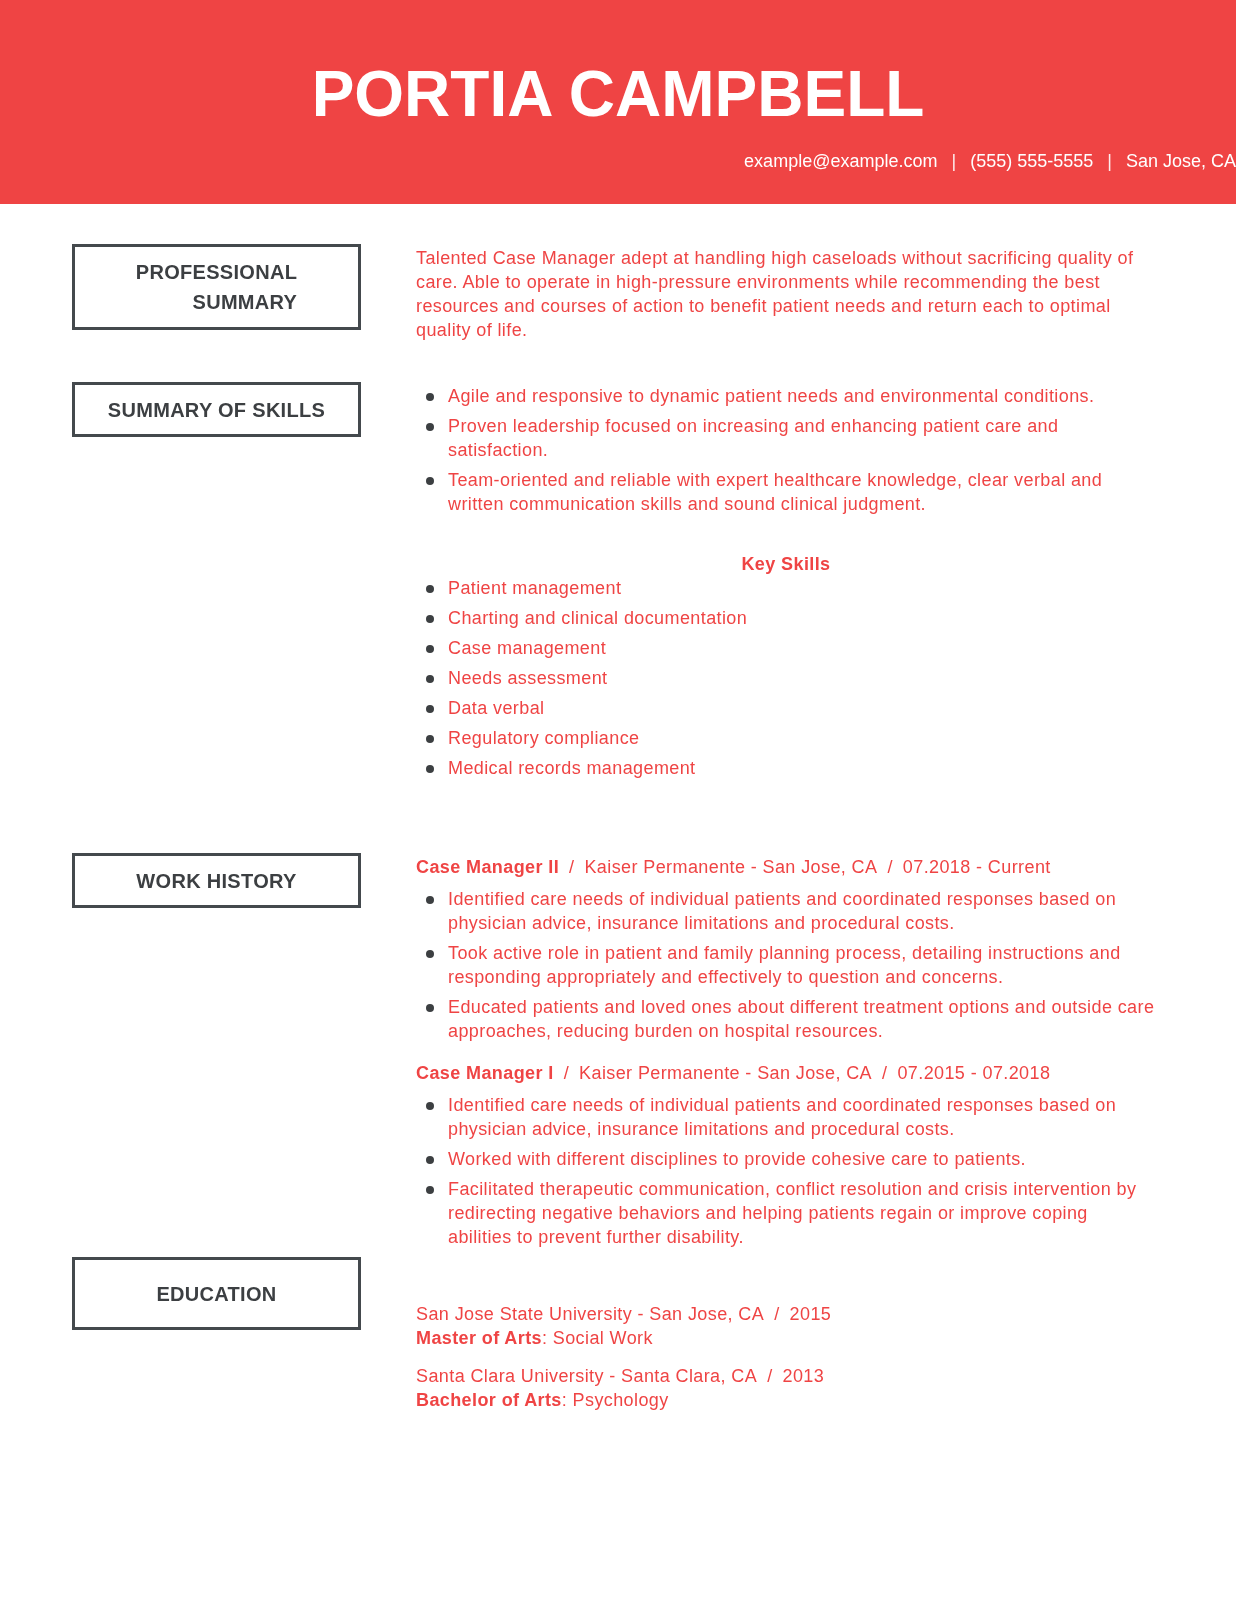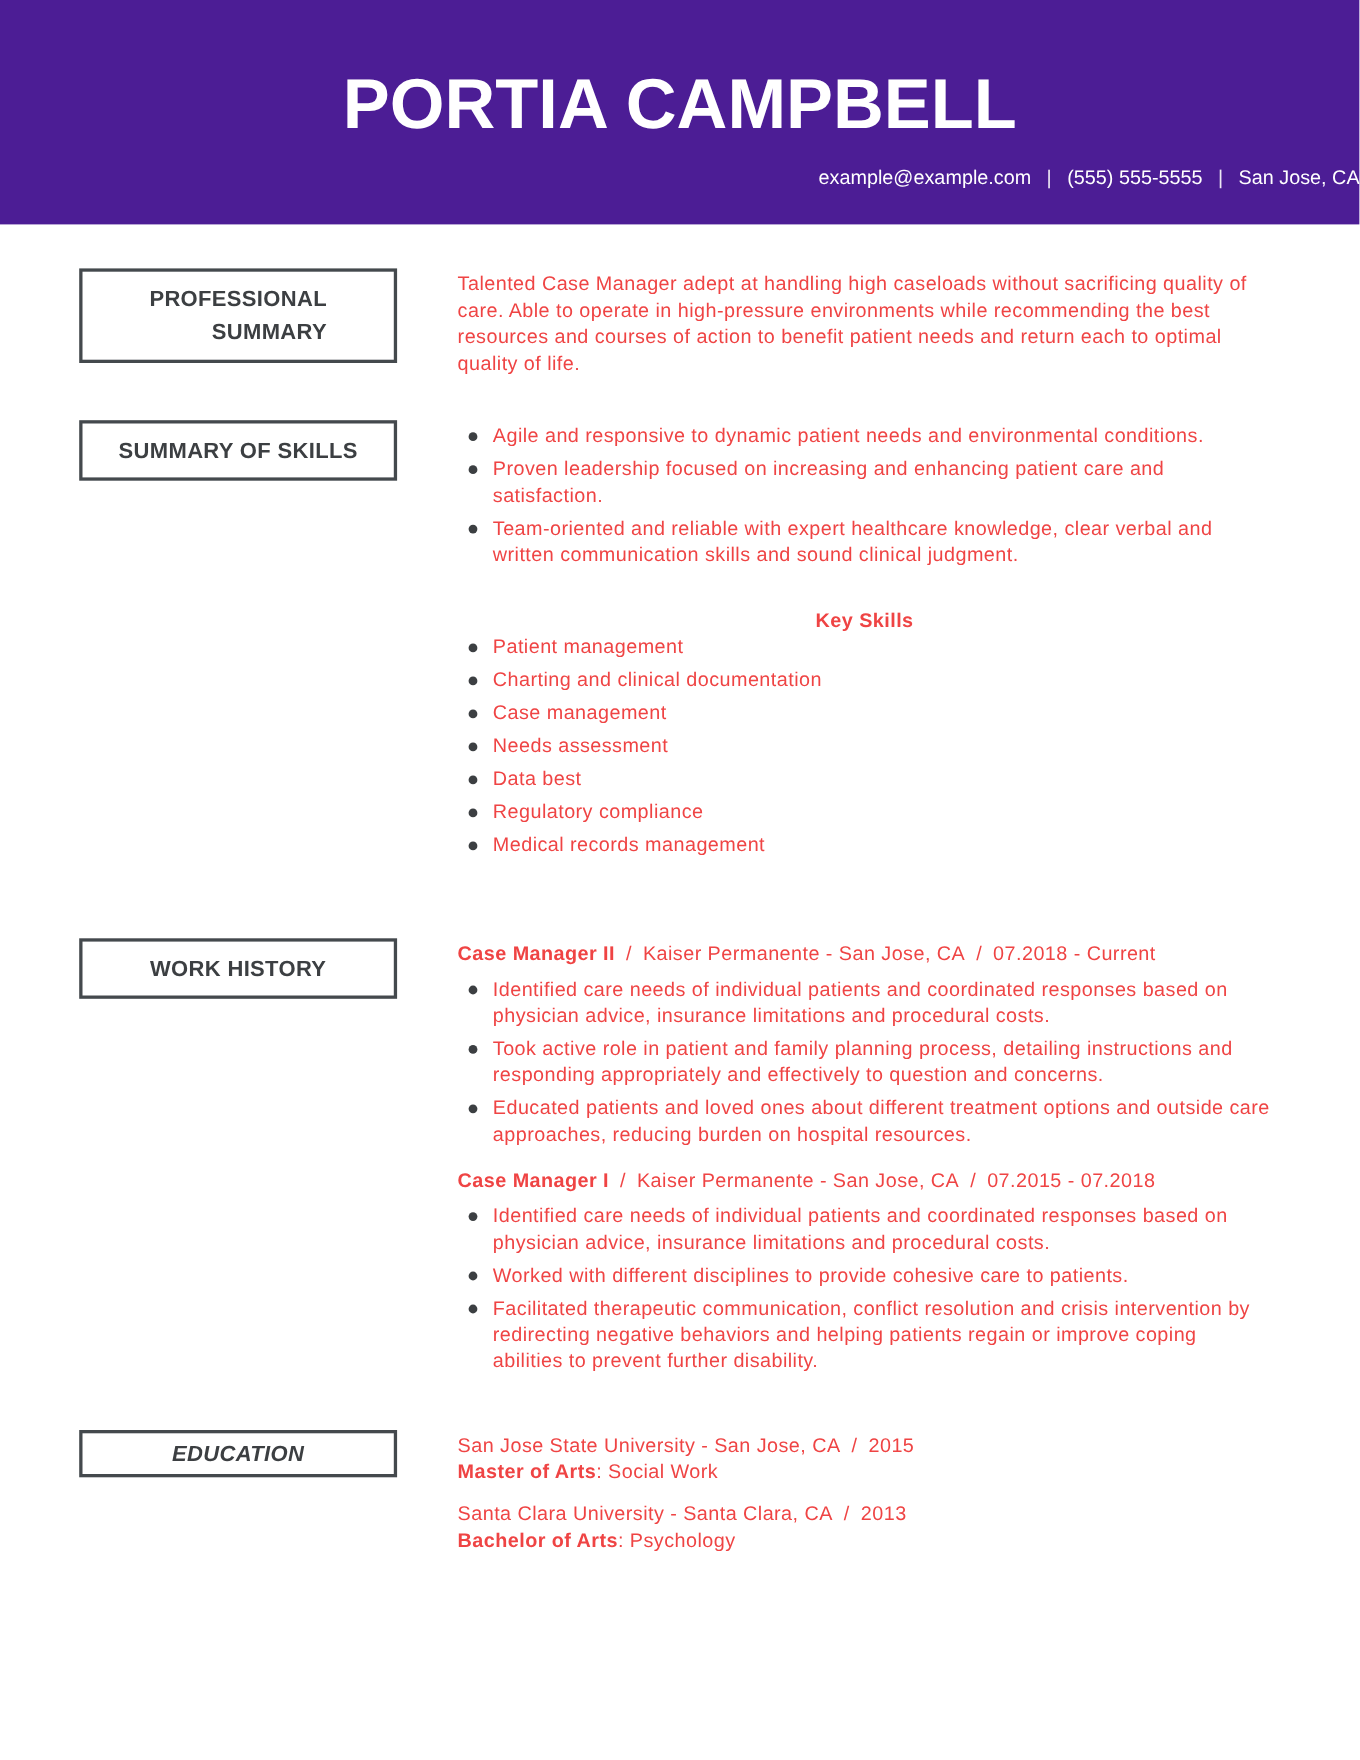--- a/index.html
+++ b/index.html
@@ -1,18 +1,18 @@
 <!DOCTYPE html>
 <html><head>
 <meta charset="utf-8">
 <style>
   html, body { margin: 0; padding: 0; background: #ffffff; }
   body { width: 1236px; height: 1600px; position: relative; overflow: hidden;
          font-family: "Liberation Sans", sans-serif; color: #3c3f42; }
-  .header { position: absolute; left: 0; top: 0; width: 1236px; height: 204px; background: #4c1d95; }
+  .header { position: absolute; left: 0; top: 0; width: 1236px; height: 204px; background: #ef4444; }
   .name { position: absolute; left: 0; width: 1236px; top: 54px; text-align: center;
           color: #ffffff; font-weight: bold; font-size: 64px; letter-spacing: 0px; line-height: 80px; }
   .contact { position: absolute; left: 0; width: 1236px; top: 149px; text-align: right;
              color: #ffffff; font-size: 18px; line-height: 24px; }
   .contact .sep { margin: 0 14px; font-weight: 300; opacity: .9; }
 
   .sec-box { position: absolute; left: 72px; width: 289px; box-sizing: border-box;
              border: 3px solid #44494d; display: flex; align-items: center; justify-content: center;
              text-align: right; font-weight: bold; font-size: 20px; color: #3c3f42; line-height: 30px; letter-spacing: 0.3px; }
 
@@ -57,21 +57,21 @@
     <li>Proven leadership focused on increasing and enhancing patient care and satisfaction.</li>
     <li>Team-oriented and reliable with expert healthcare knowledge, clear verbal and written communication skills and sound clinical judgment.</li>
   </ul>
   <div style="height:30px;"></div>
   <div class="sub">Key Skills</div>
   <ul class="bul skills">
     <li>Patient management</li>
     <li>Charting and clinical documentation</li>
     <li>Case management</li>
     <li>Needs assessment</li>
-    <li>Data best</li>
+    <li>Data verbal</li>
     <li>Regulatory compliance</li>
     <li>Medical records management</li>
   </ul>
 </div>
 
 <div class="sec-box" style="top:853px;height:55px;">
   <span>WORK HISTORY</span>
 </div>
 <div class="col" style="top:855px;">
   <div class="job-head">
@@ -86,21 +86,21 @@
   <div class="job-head">
     <span class="sub">Case Manager I</span><span class="slash">/</span><span>Kaiser Permanente - San Jose, CA</span><span class="slash">/</span><span>07.2015 - 07.2018</span>
   </div>
   <ul class="bul spaced">
     <li>Identified care needs of individual patients and coordinated responses based on physician advice, insurance limitations and procedural costs.</li>
     <li>Worked with different disciplines to provide cohesive care to patients.</li>
     <li>Facilitated therapeutic communication, conflict resolution and crisis intervention by redirecting negative behaviors and helping patients regain or improve coping abilities to prevent further disability.</li>
   </ul>
 </div>
 
-<div class="sec-box" style="top:1300px;height:43px;font-style:italic;">
+<div class="sec-box" style="top:1257px;height:73px;">
   <span>EDUCATION</span>
 </div>
 <div class="col" style="top:1302px;">
   <div>
     <div><span>San Jose State University - San Jose, CA</span><span class="slash" style="margin:0 10px;">/</span><span>2015</span></div>
     <div><span class="sub">Master of Arts</span><span>:</span> <span>Social Work</span></div>
   </div>
   <div style="height:14px;"></div>
   <div>
     <div><span>Santa Clara University - Santa Clara, CA</span><span class="slash" style="margin:0 10px;">/</span><span>2013</span></div>

